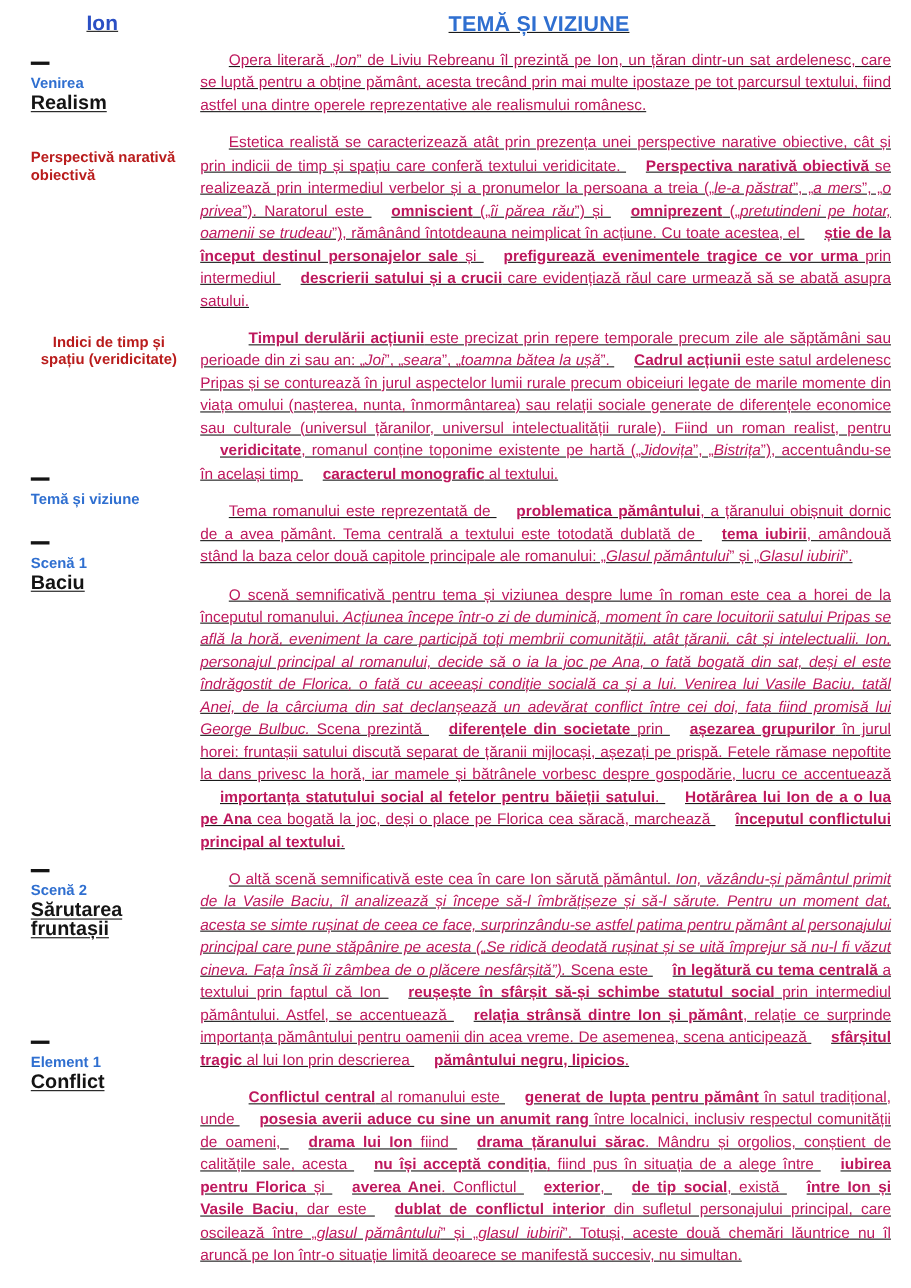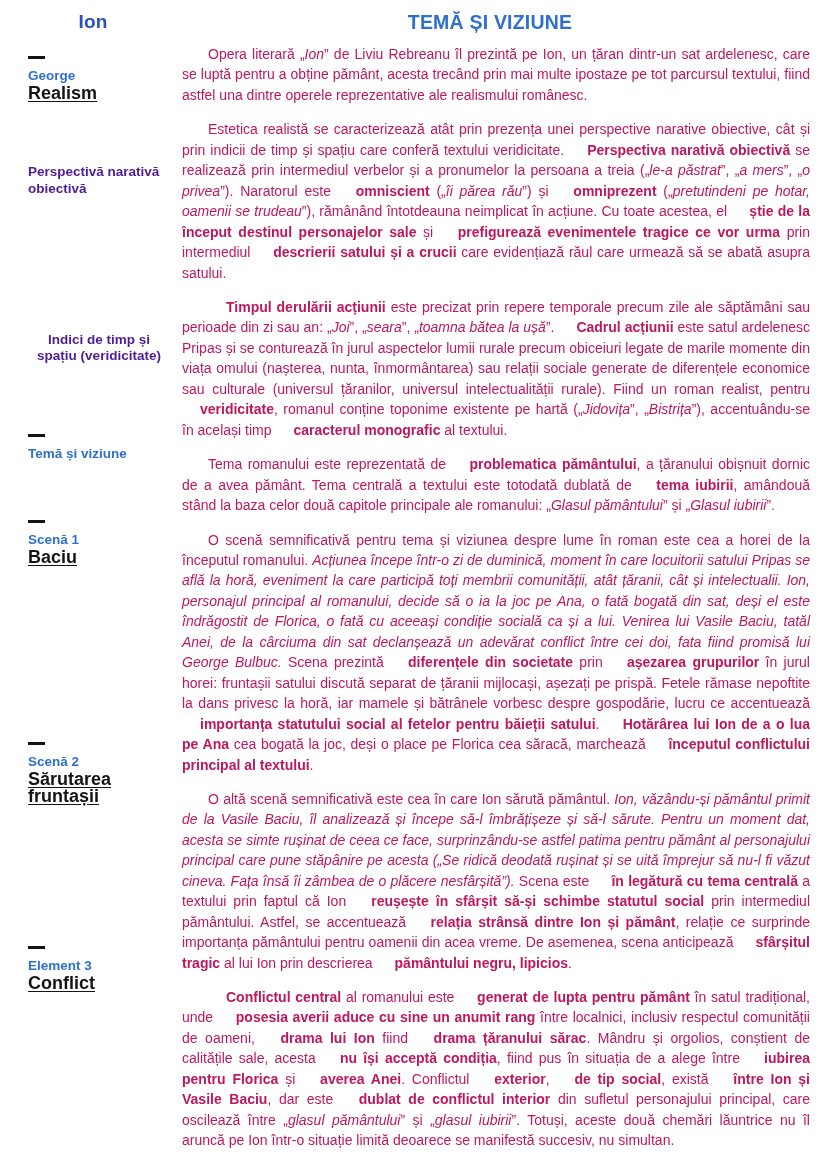--- a/index.html
+++ b/index.html
@@ -13,20 +13,21 @@
     font-family: "Liberation Sans", sans-serif;
     color: #1a1a1a;
     overflow: hidden;
   }
   .page {
     position: relative;
     width: 828px;
     height: 1171px;
     box-sizing: border-box;
     padding: 10px 14px 0 14px;
+    text-decoration: underline;
   }
 
   
   .header-row {
     display: flex;
     align-items: flex-start;
     height: 34px;
   }
   .doc-title {
     width: 158px;
@@ -89,23 +90,22 @@
     font-size: 18px;
     font-weight: bold;
     color: #141414;
     line-height: 16.5px;
     text-decoration: underline;
     text-underline-offset: 2px;
   }
   .note-plain {
     font-size: 13.5px;
     font-weight: bold;
-    color: #4c1d95;
+    color: #b91c1c;
     line-height: 16.5px;
-    margin-top: 29px;
   }
 
   
   .para {
     font-size: 14px;
     line-height: 20.45px;
     text-align: justify;
     text-indent: 26px;
     margin: 0 0 14px 0;
     hyphens: none;
@@ -124,46 +124,46 @@
     <div class="doc-title">Ion</div>
     <div class="section-title">TEMĂ ȘI VIZIUNE</div>
   </div>
 
   <div class="body-row">
 
     <aside class="sidebar">
 
     <div class="note" style="top: 12px;">
           <span class="note-dash"></span>
-          <div class="note-kicker">George</div>
+          <div class="note-kicker">Venirea</div>
           <div class="note-sub">Realism</div>
         </div>
         <div class="note" style="top: 91.3594px;">
           <div class="note-plain">Perspectivă narativă obiectivă</div>
         </div>
         <div class="note" style="top: 258.531px; text-align: center;">
           <div class="note-plain">Indici de timp și spațiu (veridicitate)</div>
         </div>
         <div class="note" style="top: 389.703px;">
           <span class="note-dash"></span>
           <div class="note-kicker">Temă și viziune</div>
         </div>
-        <div class="note" style="top: 476px;">
+        <div class="note" style="top: 448px;">
           <span class="note-dash"></span>
           <div class="note-kicker">Scenă 1</div>
           <div class="note-sub">Baciu</div>
         </div>
-        <div class="note" style="top: 698px;">
+        <div class="note" style="top: 746px;">
           <span class="note-dash"></span>
           <div class="note-kicker">Scenă 2</div>
           <div class="note-sub">Sărutarea fruntașii</div>
         </div>
         <div class="note" style="top: 902.125px;">
           <span class="note-dash"></span>
-          <div class="note-kicker">Element 3</div>
+          <div class="note-kicker">Element 1</div>
           <div class="note-sub">Conflict</div>
         </div>
       </aside>
 
     <main class="content">
 
     <p class="para" id="p1"><span>Opera literară </span><span>„</span><i>Ion</i><span>” de Liviu Rebreanu îl prezintă pe Ion, un țăran dintr-un sat ardelenesc, care se luptă pentru a obține pământ, acesta trecând prin mai multe ipostaze pe tot parcursul textului, fiind astfel una dintre operele reprezentative ale realismului românesc.</span></p>
         <p class="para" id="p2"><span>Estetica realistă se caracterizează atât prin prezența unei perspective narative obiective, cât și prin indicii de timp și spațiu care conferă textului veridicitate. </span><b>Perspectiva narativă obiectivă</b><span> se realizează prin intermediul verbelor și a pronumelor la persoana a treia („</span><i>le-a păstrat</i><span>”, „</span><i>a mers</i><span>”, „</span><i>o privea</i><span>”). Naratorul este </span><b>omniscient</b><span> („</span><i>îi părea rău</i><span>”) și </span><b>omniprezent</b><span> („</span><i>pretutindeni pe hotar, oamenii se trudeau</i><span>”), rămânând întotdeauna neimplicat în acțiune. Cu toate acestea, el </span><b>știe de la început destinul personajelor sale</b><span> și </span><b>prefigurează evenimentele tragice ce vor urma</b><span> prin intermediul </span><b>descrierii satului și a crucii</b><span> care evidențiază răul care urmează să se abată asupra satului.</span></p>
         <p class="para" id="p3"><b>Timpul derulării acțiunii</b><span> este precizat prin repere temporale precum zile ale săptămâni sau perioade din zi sau an: „</span><i>Joi</i><span>”, „</span><i>seara</i><span>”, „</span><i>toamna bătea la ușă</i><span>”. </span><b>Cadrul acțiunii</b><span> este satul ardelenesc Pripas și se conturează în jurul aspectelor lumii rurale precum obiceiuri legate de marile momente din viața omului (nașterea, nunta, înmormântarea) sau relații sociale generate de diferențele economice sau culturale (universul țăranilor, universul intelectualității rurale). Fiind un roman realist, pentru </span><b>veridicitate</b><span>, romanul conține toponime existente pe hartă („</span><i>Jidovița</i><span>”, „</span><i>Bistrița</i><span>”), accentuându-se în același timp </span><b>caracterul monografic</b><span> al textului.</span></p>
         <p class="para" id="p4"><span>Tema romanului este reprezentată de </span><b>problematica pământului</b><span>, a țăranului obișnuit dornic de a avea pământ. Tema centrală a textului este totodată dublată de </span><b>tema iubirii</b><span>, amândouă stând la baza celor două capitole principale ale romanului: „</span><i>Glasul pământului</i><span>” și „</span><i>Glasul iubirii</i><span>”.</span></p>

